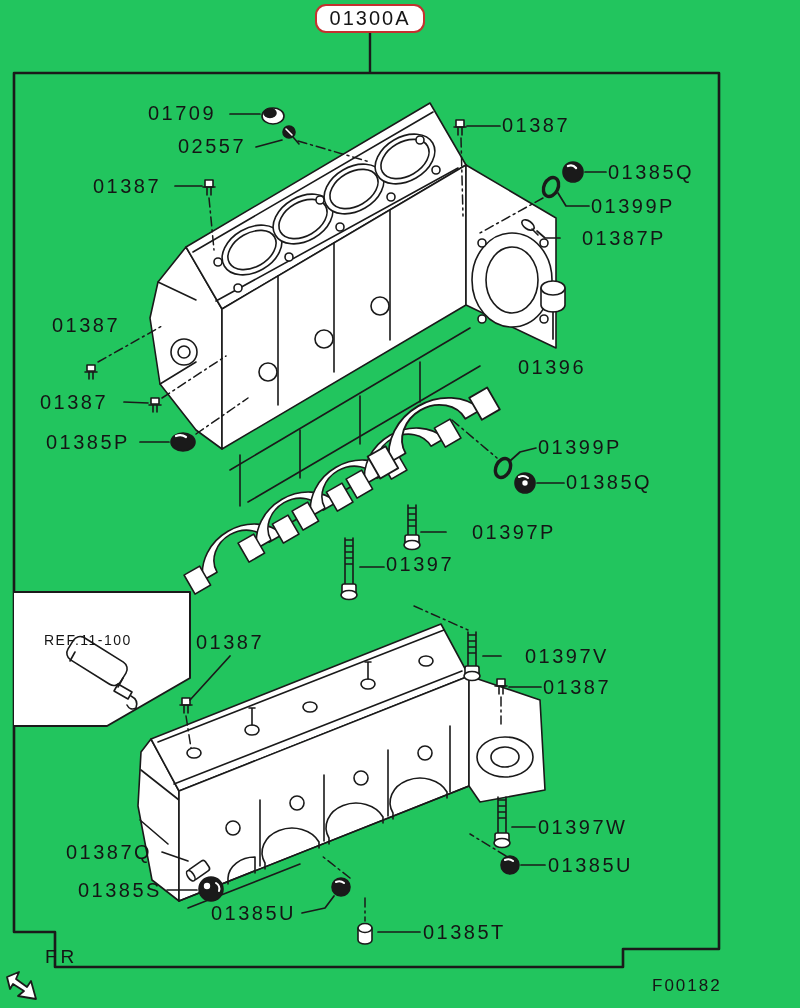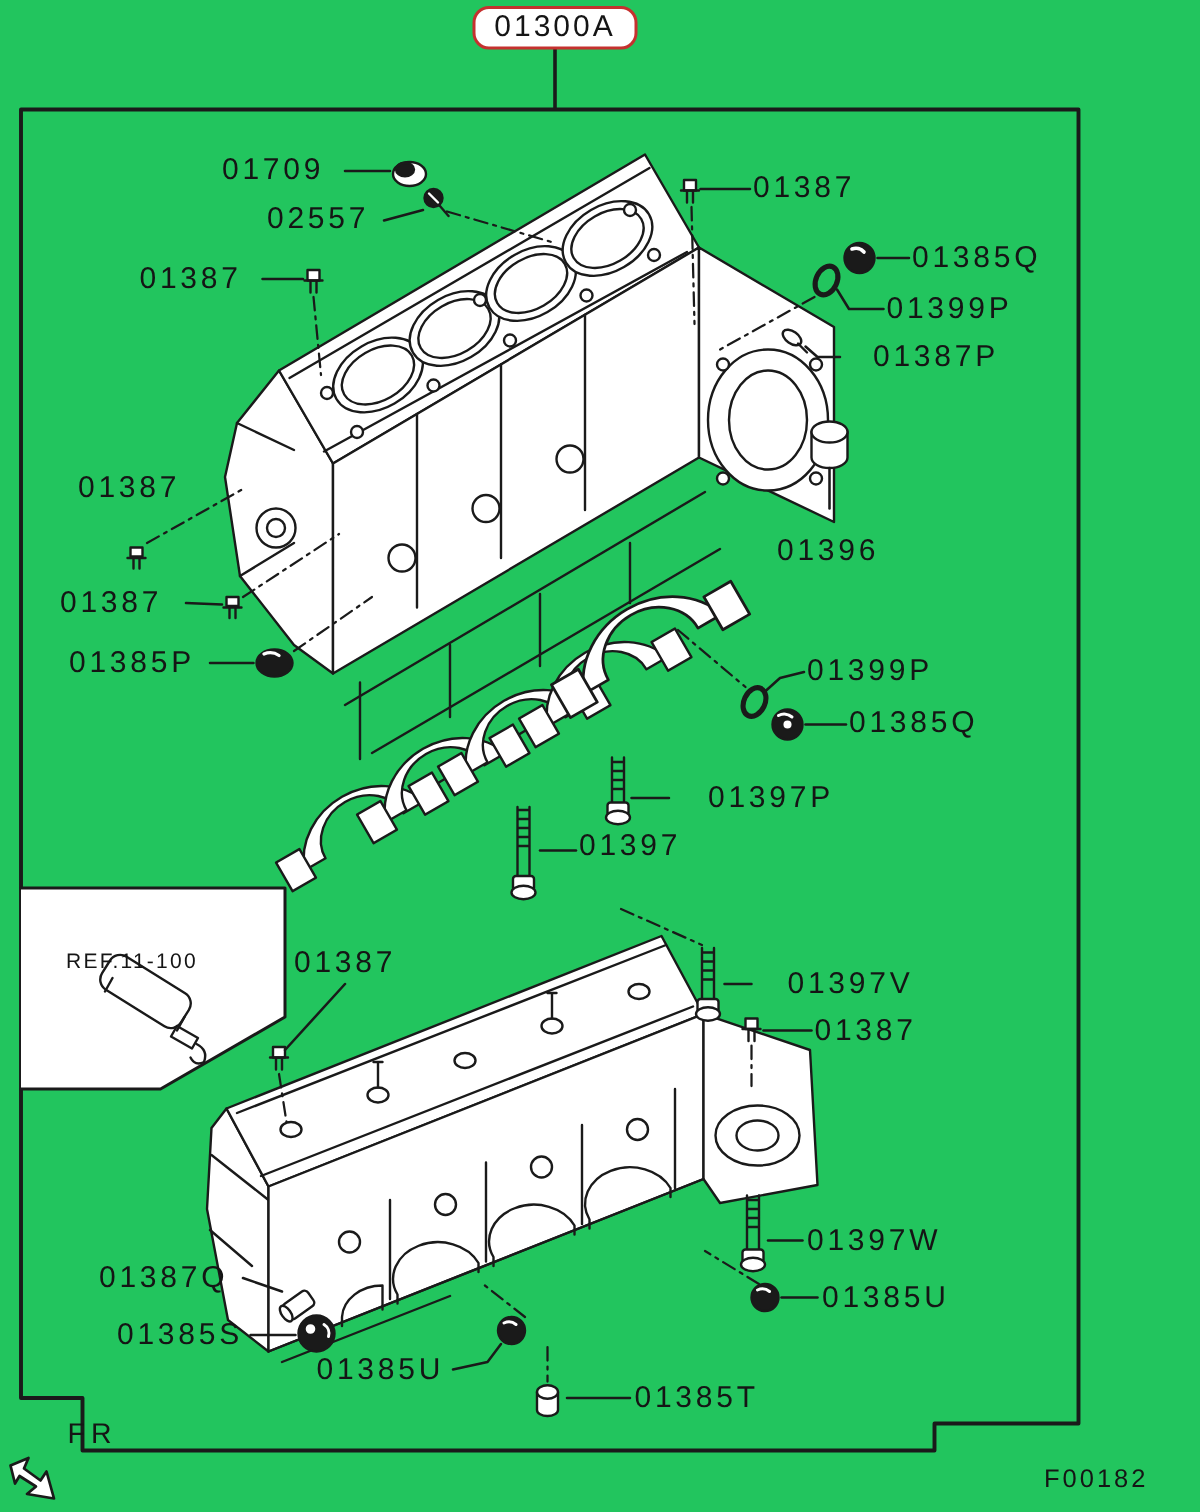--- a/index.html
+++ b/index.html
@@ -18,21 +18,21 @@
     display:flex;align-items:center;justify-content:center;
     font-size:20px;letter-spacing:2px;color:#151515;z-index:3;
   }
   .ref-note{
     position:absolute;left:44px;top:632px;font-size:14px;letter-spacing:1.5px;color:#151515;
   }
   .fr-label{
     position:absolute;left:9px;top:946px;font-size:19px;letter-spacing:4px;color:#151515;margin-left:36px;
   }
   .fig-code{
-    position:absolute;left:652px;top:976px;font-size:17px;letter-spacing:2px;color:#151515;margin-left:44px;
+    position:absolute;left:652px;top:976px;font-size:17px;letter-spacing:2px;color:#151515;
   }
 </style>
 </head>
 <body>
 
 <div id="stage">
 
 <svg width="800" height="1008" viewBox="0 0 800 1008">
   <g stroke="#1a1a1a" stroke-width="1.6" fill="none" stroke-linejoin="round" stroke-linecap="round">
 

